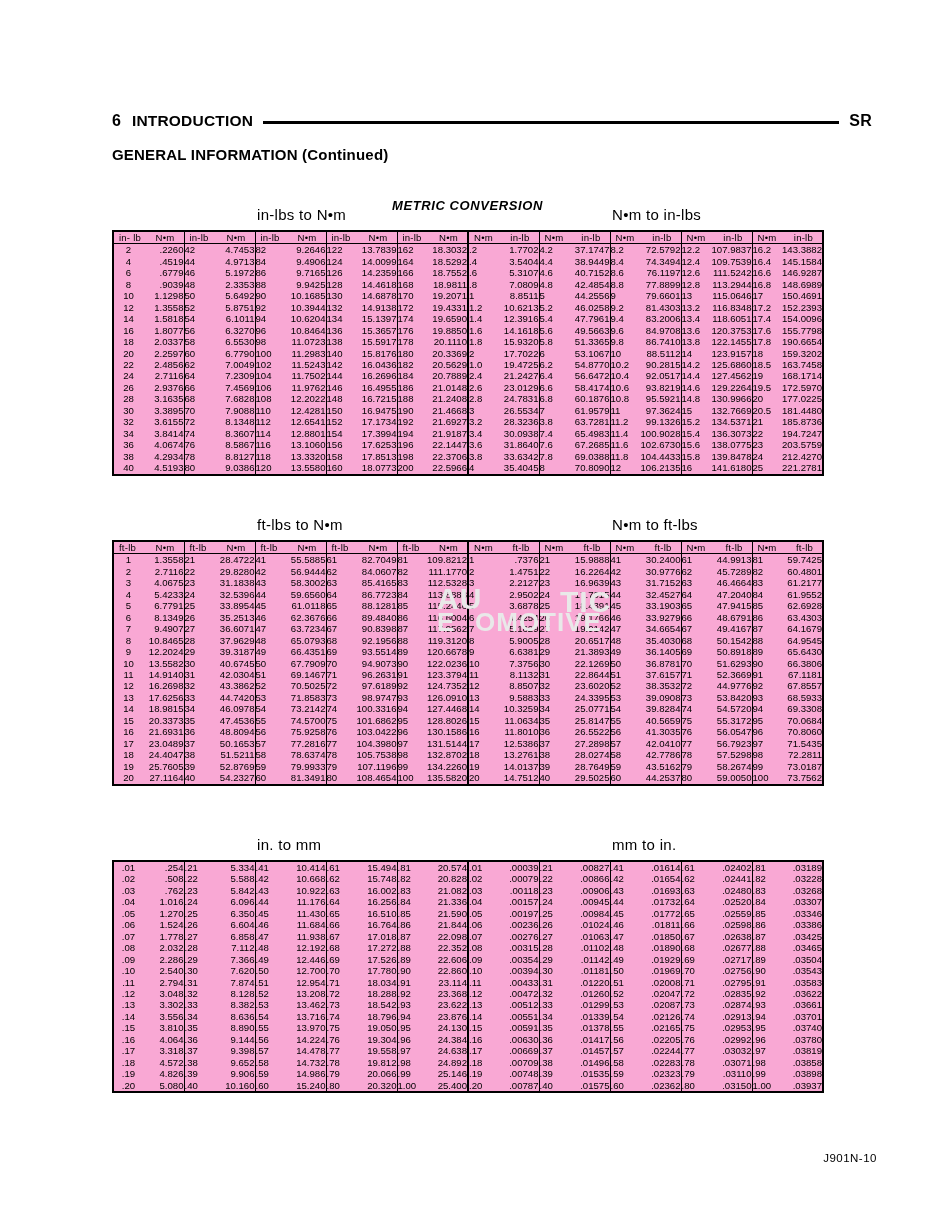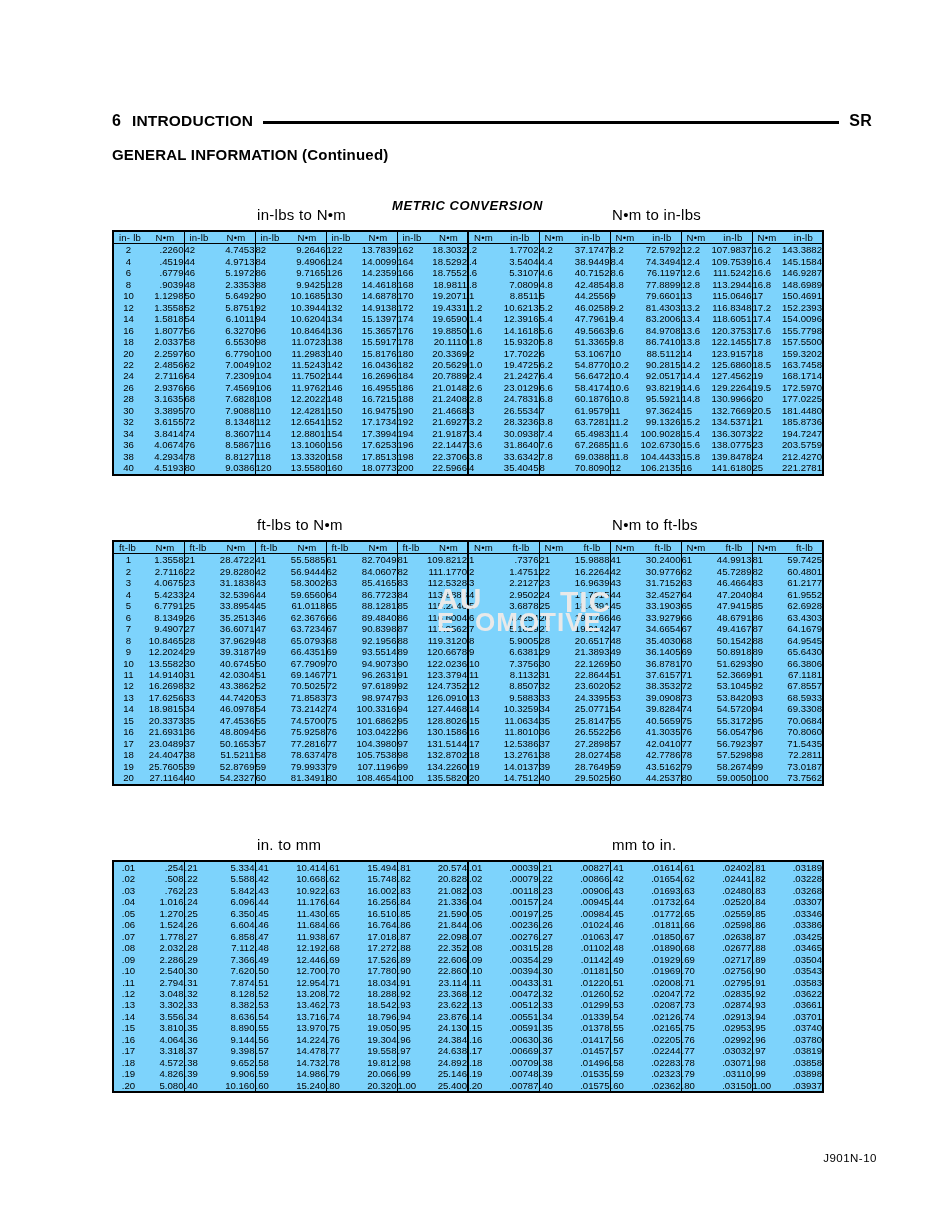--- a/index.html
+++ b/index.html
@@ -99,21 +99,21 @@
     white-space: nowrap;
   }
   .cap.left  { left: 145px; }
   .cap.right { left: 500px; }
 
   table.conv {
     border-collapse: collapse;
     border: 2.2px solid #000;
     width: 712px;
     table-layout: fixed;
-    background: #7dd3fc;
+    background: #f9a8d4;
   }
   table.conv td, table.conv th {
     padding: 0;
     margin: 0;
     font-size: 9.6px;
     line-height: 11.45px;
     font-family: "Liberation Sans", sans-serif;
     vertical-align: top;
   }
   .hdr-cell {
@@ -411,21 +411,21 @@
             <td class="v">20.1110</td>
             <td class="k pair-sep-heavy">1.8</td>
             <td class="v">15.9320</td>
             <td class="k pair-sep-left">5.8</td>
             <td class="v">51.3365</td>
             <td class="k pair-sep-left">9.8</td>
             <td class="v">86.7410</td>
             <td class="k pair-sep-left">13.8</td>
             <td class="v">122.1455</td>
             <td class="k pair-sep-left">17.8</td>
-            <td class="v">157.5500</td>
+            <td class="v">190.6654</td>
           </tr>
           <tr>
             <td class="k ctr">20</td>
             <td class="v">2.2597</td>
             <td class="k pair-sep-left">60</td>
             <td class="v">6.7790</td>
             <td class="k pair-sep-left">100</td>
             <td class="v">11.2983</td>
             <td class="k pair-sep-left">140</td>
             <td class="v">15.8176</td>
@@ -970,21 +970,21 @@
             <td class="v">97.6189</td>
             <td class="k pair-sep-left">92</td>
             <td class="v">124.7352</td>
             <td class="k pair-sep-heavy">12</td>
             <td class="v">8.8507</td>
             <td class="k pair-sep-left">32</td>
             <td class="v">23.6020</td>
             <td class="k pair-sep-left">52</td>
             <td class="v">38.3532</td>
             <td class="k pair-sep-left">72</td>
-            <td class="v">53.1045</td>
+            <td class="v">44.9776</td>
             <td class="k pair-sep-left">92</td>
             <td class="v">67.8557</td>
           </tr>
           <tr>
             <td class="k ctr">13</td>
             <td class="v">17.6256</td>
             <td class="k pair-sep-left">33</td>
             <td class="v">44.7420</td>
             <td class="k pair-sep-left">53</td>
             <td class="v">71.8583</td>

